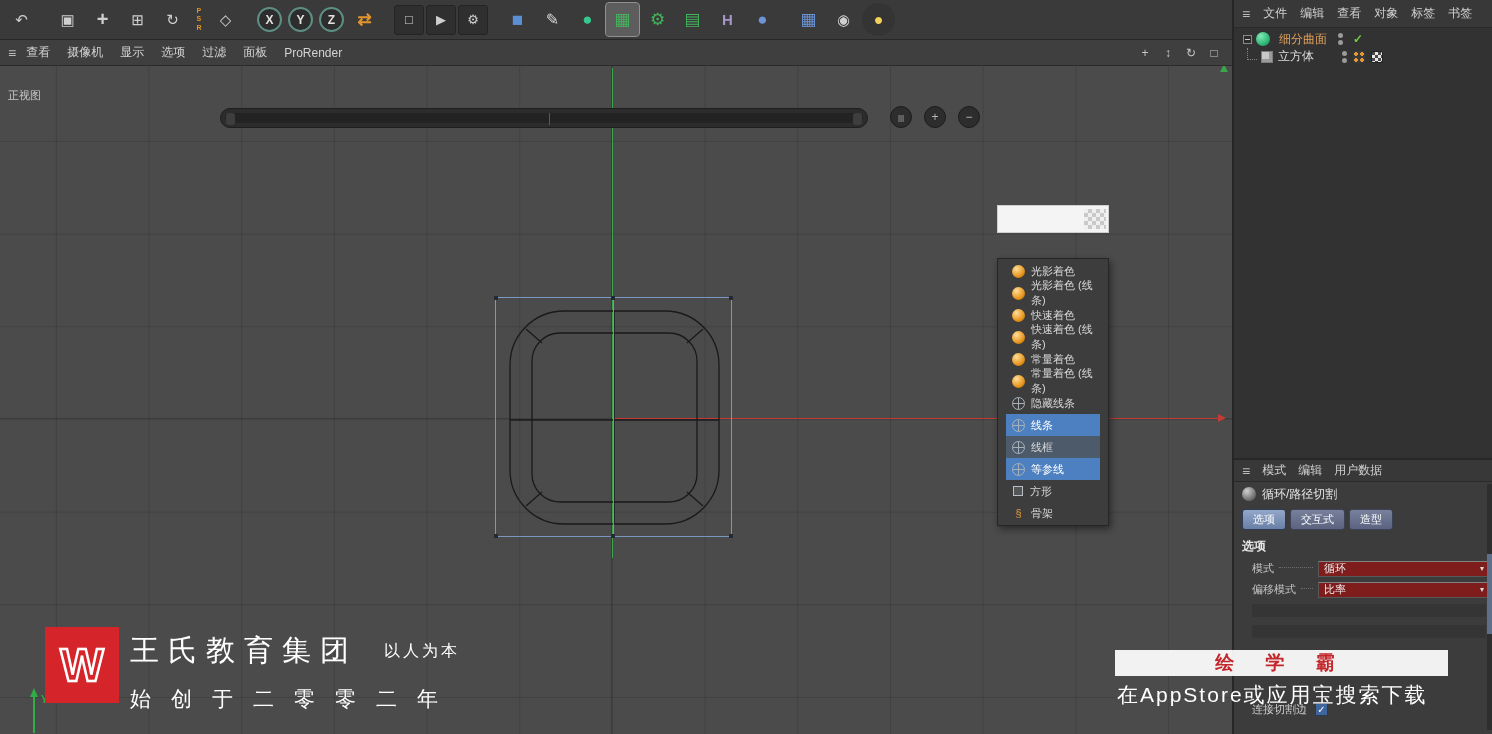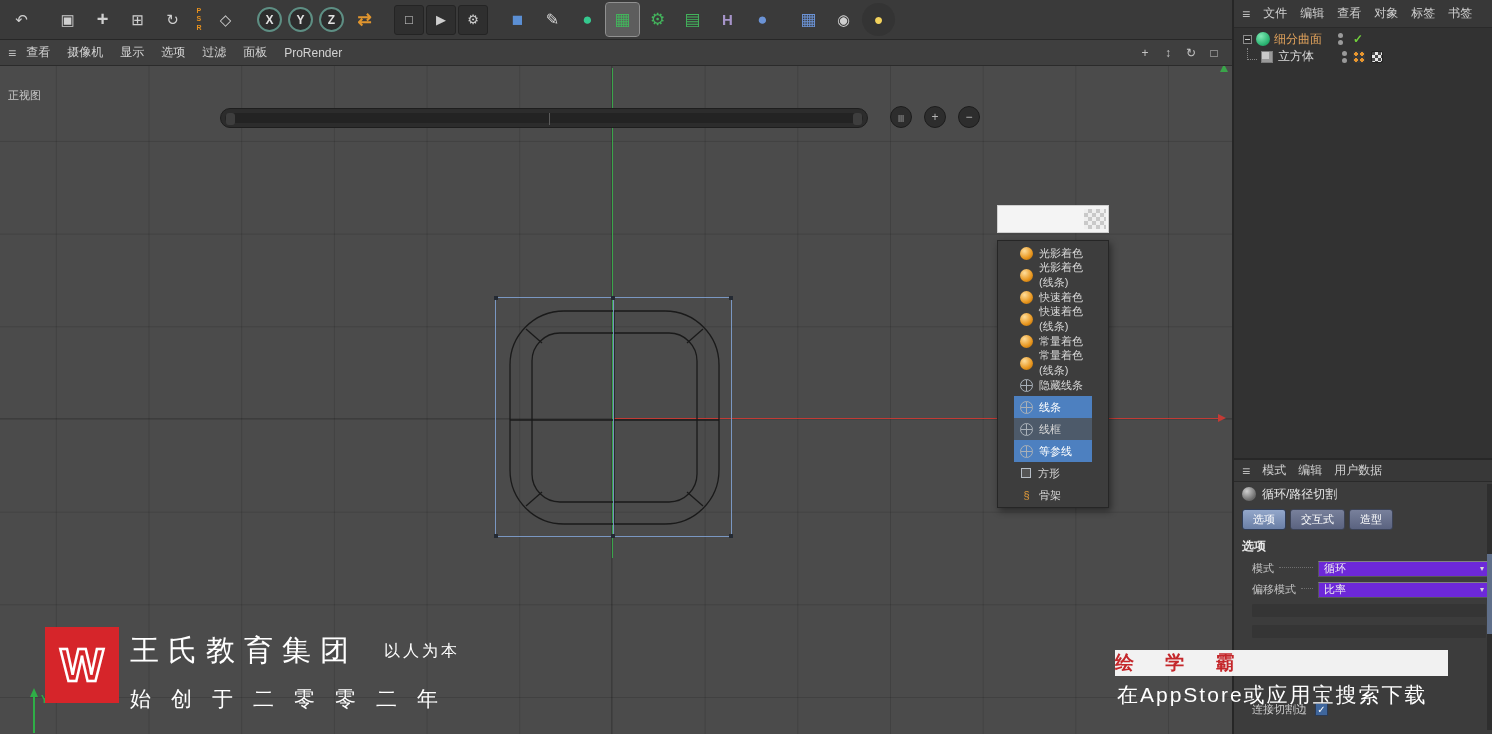--- a/index.html
+++ b/index.html
@@ -77,22 +77,22 @@
   .gizmo .stem{position:absolute;left:7px;top:9px;width:2px;height:36px;background:#2fae47;}
   .gizmo .tip{position:absolute;left:4px;top:0;width:0;height:0;border-left:4px solid transparent;
         border-right:4px solid transparent;border-bottom:9px solid #2fae47;}
   .gizmo .ylab{position:absolute;left:15px;top:6px;color:#2fae47;font-size:10px;font-weight:bold;}
 
   
   .preview-box{position:absolute;left:997px;top:139px;width:112px;height:28px;background:#f4f4f4;
                border:1px solid #cfcfcf;z-index:40;}
   .preview-box .checker{position:absolute;right:2px;top:3px;width:22px;height:20px;
      background:repeating-conic-gradient(#c9c9c9 0% 25%, #efefef 0% 50%) 0 0/8px 8px;}
-  .dmenu{position:absolute;left:997px;top:174px;width:112px;background:#3d3d3d;border:1px solid #262626;
-         box-shadow:2px 3px 7px rgba(0,0,0,.45);z-index:40;padding:1px 16px;}
+  .dmenu{position:absolute;left:997px;top:192px;width:112px;background:#3d3d3d;border:1px solid #262626;
+         box-shadow:2px 3px 7px rgba(0,0,0,.45);z-index:40;padding:1px 8px;}
   .dmi{height:22px;display:flex;align-items:center;gap:6px;padding:0 6px;font-size:11px;color:#d8d8d8;}
   .dmi.sel{background:#4d80c0;color:#fff;}
   .dmi.dimsel{background:#4d5a6a;}
   .mi-ic{width:13px;height:13px;flex:none;display:block;}
   .mi-ic.ball{border-radius:50%;background:radial-gradient(circle at 35% 30%,#ffdd9a,#e8961e 60%,#a05f07);}
   .mi-ic.globe{border-radius:50%;border:1px solid #a8b0b8;
      background:linear-gradient(#a8b0b8,#a8b0b8) 50% 50%/11px 1px no-repeat,
                 linear-gradient(#a8b0b8,#a8b0b8) 50% 50%/1px 11px no-repeat;}
   .mi-ic.boxic{width:10px;height:10px;margin:1px;border:1px solid #b8bfc7;background:#555;}
   .mi-ic.bone{text-align:center;}
@@ -109,21 +109,21 @@
   .om-row:first-child{padding-top:3px;}
   .tree-toggle{width:9px;height:9px;border:1px solid #8a8a8a;background:#2c2c2c;margin:0 4px;position:relative;}
   .tree-toggle::before{content:"";position:absolute;left:1px;top:3px;width:5px;height:1px;background:#ccc;}
   .tree-elbow{width:10px;height:12px;border-left:1px dotted #858585;border-bottom:1px dotted #858585;
               margin:0 3px 6px 8px;}
   .om-ic{width:14px;height:14px;margin-right:4px;flex:none;}
   .om-ic.sds{border-radius:50%;background:radial-gradient(circle at 35% 30%,#7fe9b4,#2ab371 65%,#157a48);}
   .om-ic.cube{width:12px;height:12px;margin:1px 5px 1px 1px;background:#c9c9c9;border:1px solid #7d7d7d;
               box-shadow:inset -3px -3px 0 #9a9a9a;}
   .om-label{width:58px;overflow:hidden;white-space:nowrap;}
-  .om-label.warm{color:#e2a35c;}
+  .om-label.warm{color:#e2a35c;text-align:center;}
   .vis-dots{display:flex;flex-direction:column;gap:2px;margin-left:6px;}
   .vis-dots i{width:5px;height:5px;border-radius:50%;background:#9a9a9a;}
   .om-check{margin-left:10px;color:#71cf3c;font-size:12px;font-weight:bold;}
   .tag{width:12px;height:12px;margin-left:6px;border-radius:2px;flex:none;}
   .tag.seltag{background:#3a3a3a;
     background-image:radial-gradient(circle 2px at 3px 3px,#e8962e 90%,transparent),
                      radial-gradient(circle 2px at 9px 3px,#e8962e 90%,transparent),
                      radial-gradient(circle 2px at 3px 9px,#e8962e 90%,transparent),
                      radial-gradient(circle 2px at 9px 9px,#e8962e 90%,transparent);}
   .tag.textag{background:repeating-conic-gradient(#e8e8e8 0% 25%, #4a4a4a 0% 50%) 0 0/6px 6px;border:1px solid #222;}
@@ -136,21 +136,21 @@
       background:radial-gradient(circle at 35% 30%,#cfcfcf,#6a6a6a 70%);}
   .am-tabs{display:flex;gap:4px;padding:3px 8px;}
   .tab{font-size:11px;color:#fff;padding:2px 10px;border-radius:3px;
        background:linear-gradient(#78809b,#5a6380);border:1px solid #3c4356;}
   .tab.active{background:linear-gradient(#93a7ca,#6a7fa6);border-color:#2f3c55;}
   .am-section{font-size:12px;font-weight:bold;color:#e8e8e8;padding:5px 8px 3px 8px;}
   .am-row{height:21px;display:flex;align-items:center;padding-left:18px;padding-right:2px;
           font-size:11px;color:#c4c4c4;}
   .am-label{flex:none;}
   .leader{flex:1;margin:0 5px 3px 5px;border-bottom:1px dotted rgba(170,170,170,.45);height:1px;min-width:8px;}
-  .am-select{height:16px;background:#6d28d9;border:1px solid #585858;border-top-color:#828282;
+  .am-select{height:16px;background:#7f1d1d;border:1px solid #585858;border-top-color:#828282;
              color:#f0f0f0;display:flex;align-items:center;padding:0 5px;width:172px;flex:none;}
   .am-select .dd{margin-left:auto;font-size:8px;color:#d8d8d8;}
   .am-row.dim .am-label{color:#8e8e8e;}
   .num-field{height:16px;width:58px;background:#4e4e4e;border:1px solid #444;color:#9a9a9a;
              display:flex;align-items:center;padding:0 4px;flex:none;}
   .slider{flex:1;height:3px;background:#2e2e2e;margin:0 4px 0 8px;position:relative;}
   .slider .knob{position:absolute;left:0;top:-5px;width:7px;height:13px;background:#8a8a8a;border-radius:2px;}
   .ghost-field{flex:1;height:13px;background:rgba(0,0,0,.10);margin-right:4px;border-radius:1px;}
   .spacer{height:57px;}
   .checkbox{width:13px;height:13px;background:#3f669c;border:1px solid #2a3a55;margin-left:8px;
@@ -161,21 +161,21 @@
   
   .wm{position:absolute;z-index:60;}
   .wm-logo{left:45px;top:627px;width:74px;height:76px;background:#d6252a;display:flex;
            align-items:center;justify-content:center;color:#d6252a;font-size:46px;font-weight:bold;
            -webkit-text-stroke:2.5px #ffffff;}
   .wm-brand{left:130px;top:631px;font-size:29px;color:#fff;letter-spacing:9px;white-space:nowrap;}
   .wm-slogan{left:384px;top:641px;font-size:16px;color:#fff;letter-spacing:3px;white-space:nowrap;}
   .wm-brand2{left:130px;top:677px;font-size:21px;color:#fff;letter-spacing:20px;white-space:nowrap;margin-top:8px;}
   .wm-promo1{left:1117px;top:620px;font-size:21px;color:#fff;letter-spacing:11px;white-space:nowrap;}
   .wm-bar{left:1115px;top:650px;width:333px;height:26px;background:rgba(255,255,255,.93);
-          display:flex;align-items:center;}
+          display:flex;align-items:center;justify-content:center;}
   .wm-bar span{color:#c4272b;font-size:19px;font-weight:bold;letter-spacing:13px;}
   .wm-promo2{left:1117px;top:681px;font-size:21px;color:#fff;letter-spacing:2px;white-space:nowrap;}
 </style>
 </head>
 <body>
 
 <div class="app">
 
   <div class="toolbar">
 

